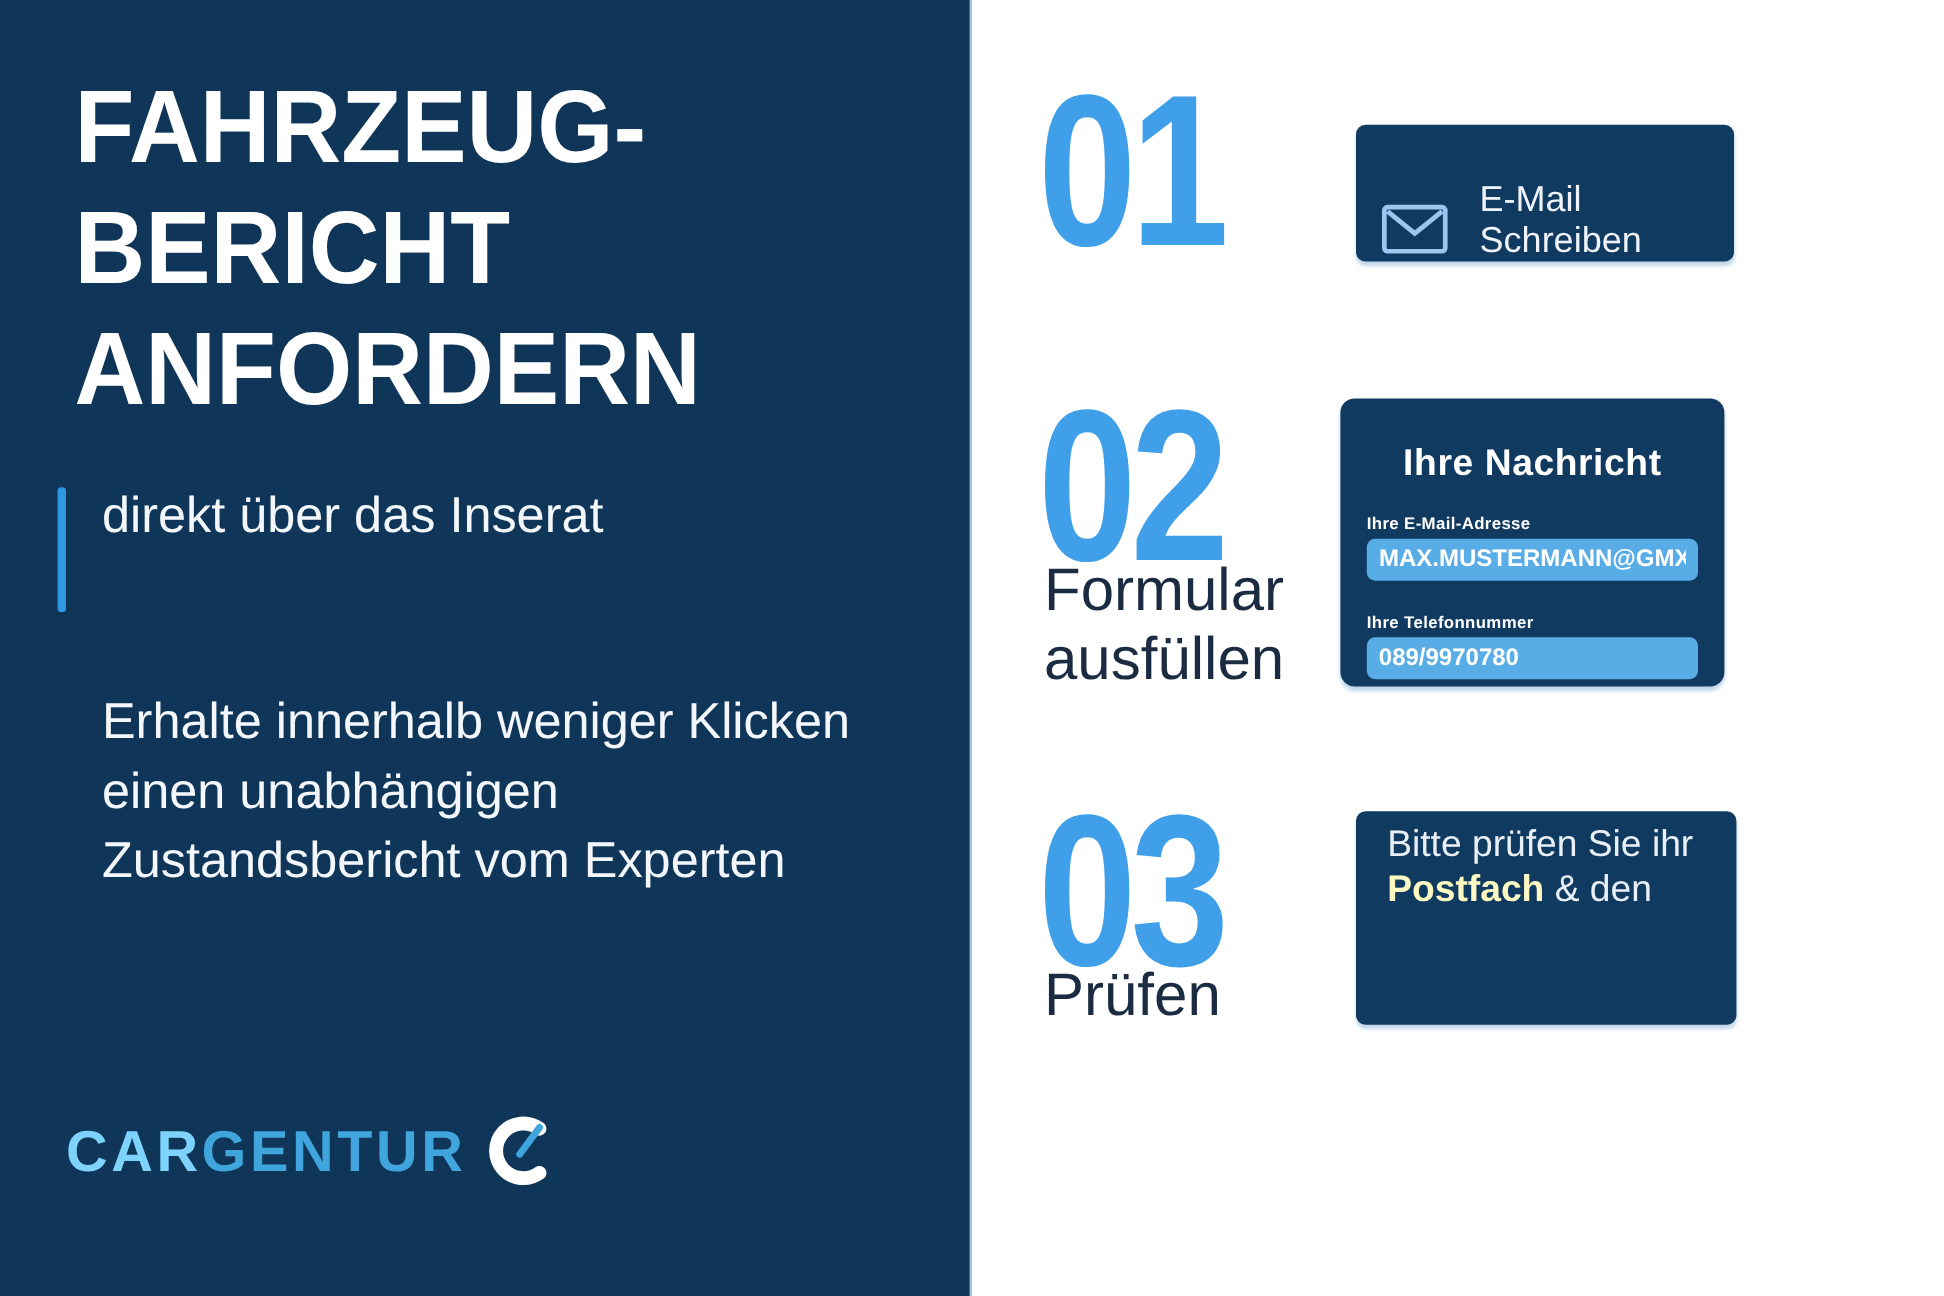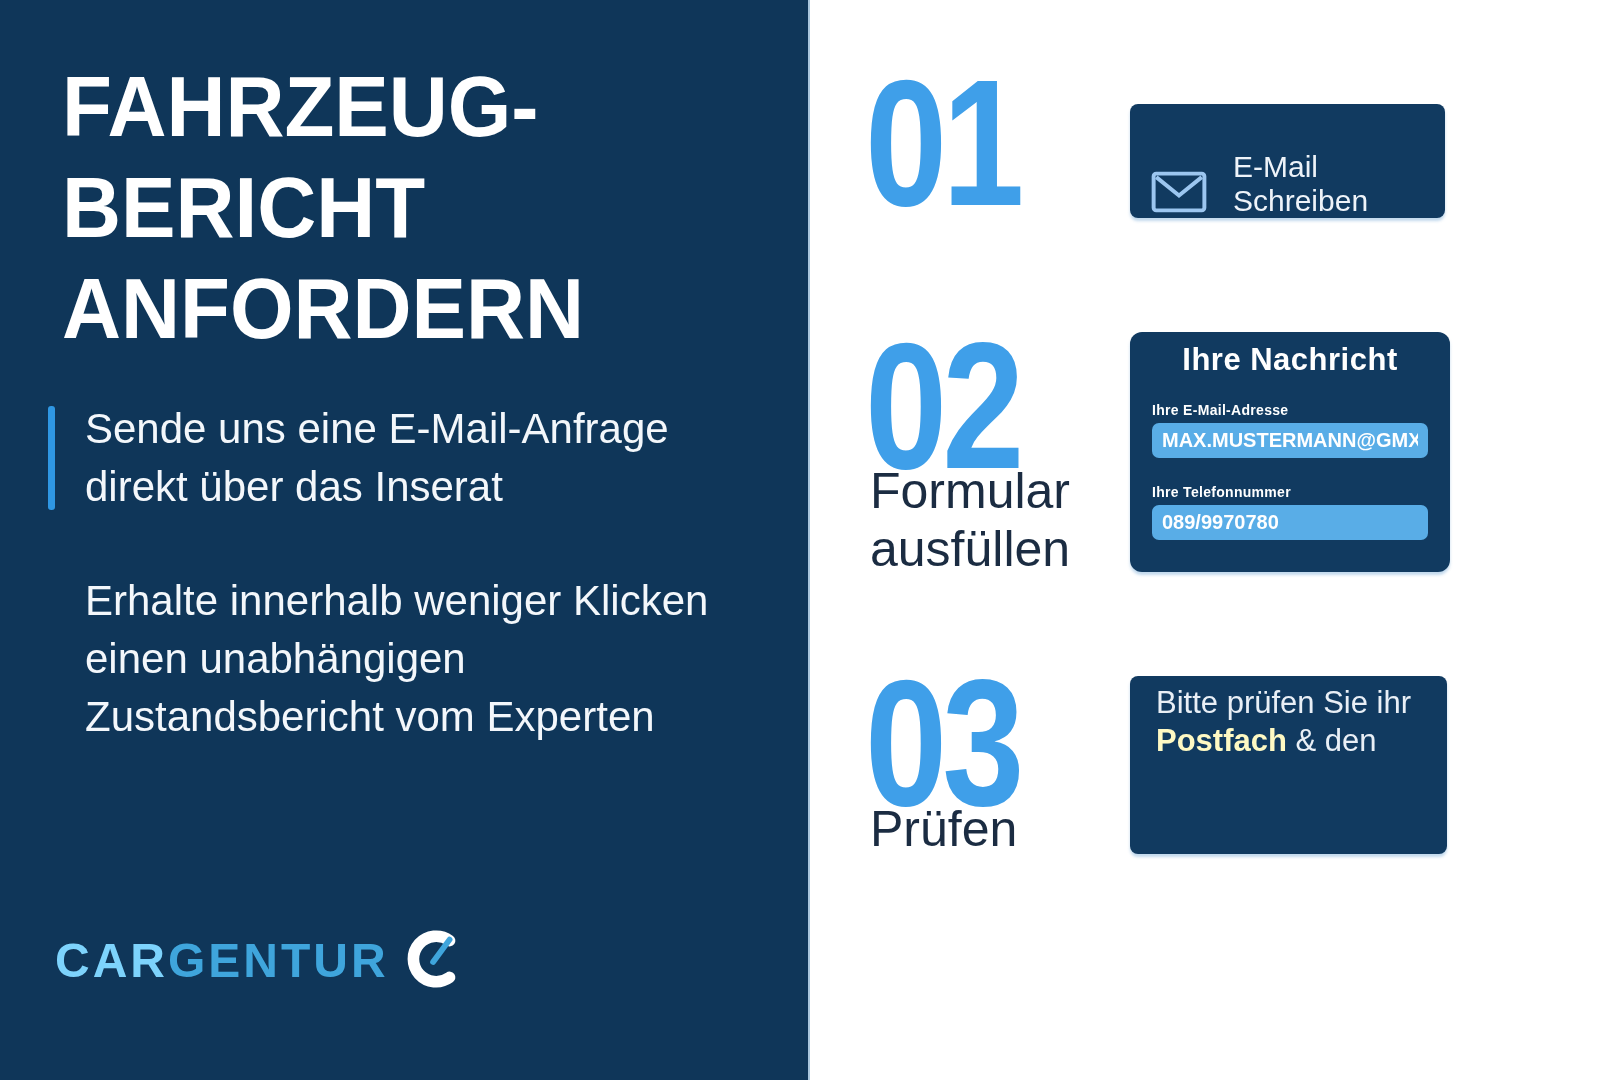--- a/index.html
+++ b/index.html
@@ -44,21 +44,21 @@
   .c1{top:212px}.c2{top:462px}.c3{top:800px}
   .card{
     position:absolute;background:#113a60;box-shadow:0 3px 3px rgba(120,170,215,.45);
     box-sizing:border-box;color:#ffffff;
   }
   .card-button{
     left:320px;top:104px;width:315px;height:114px;border-radius:8px;
     display:flex;align-items:flex-end;padding-left:21px;cursor:pointer;border:none;
   }
   .btn-label{margin-left:26px;font-size:30px;color:#eef3f9;}
-  .card-form{left:320px;top:332px;width:320px;height:240px;border-radius:12px;padding:10px 22px;}
+  .card-form{left:307px;top:332px;width:320px;height:240px;border-radius:12px;padding:36px 22px;}
   .form-title{text-align:center;font-size:31px;font-weight:700;color:#ffffff;letter-spacing:.5px;margin-bottom:24px;}
   .field-label{font-size:14px;font-weight:700;color:#ffffff;letter-spacing:.3px;margin-bottom:5px;}
   .field-input{
     display:block;width:100%;height:35px;background:#59ade7;border:none;border-radius:7px;
     color:#ffffff;font-weight:700;font-size:20px;padding:0 10px;box-sizing:border-box;
     font-family:"Liberation Sans","DejaVu Sans",sans-serif;
   }
   .field-gap{height:26px;}
   .card-note{
     left:320px;top:676px;width:317px;height:178px;border-radius:8px;
@@ -73,21 +73,20 @@
 
   <div class="left-panel">
     <div class="title">
       <div>FAHRZEUG-</div>
       <div>BERICHT</div>
       <div>ANFORDERN</div>
     </div>
 
     <div class="accent-bar"></div>
     <div class="intro">
-      <div>Sende uns eine E-Mail-Anfrage</div>
       <div>direkt über das Inserat</div>
     </div>
 
     <div class="body-copy">
       <div>Erhalte innerhalb weniger Klicken</div>
       <div>einen unabhängigen</div>
       <div>Zustandsbericht vom Experten</div>
     </div>
 
     <div class="logo">

